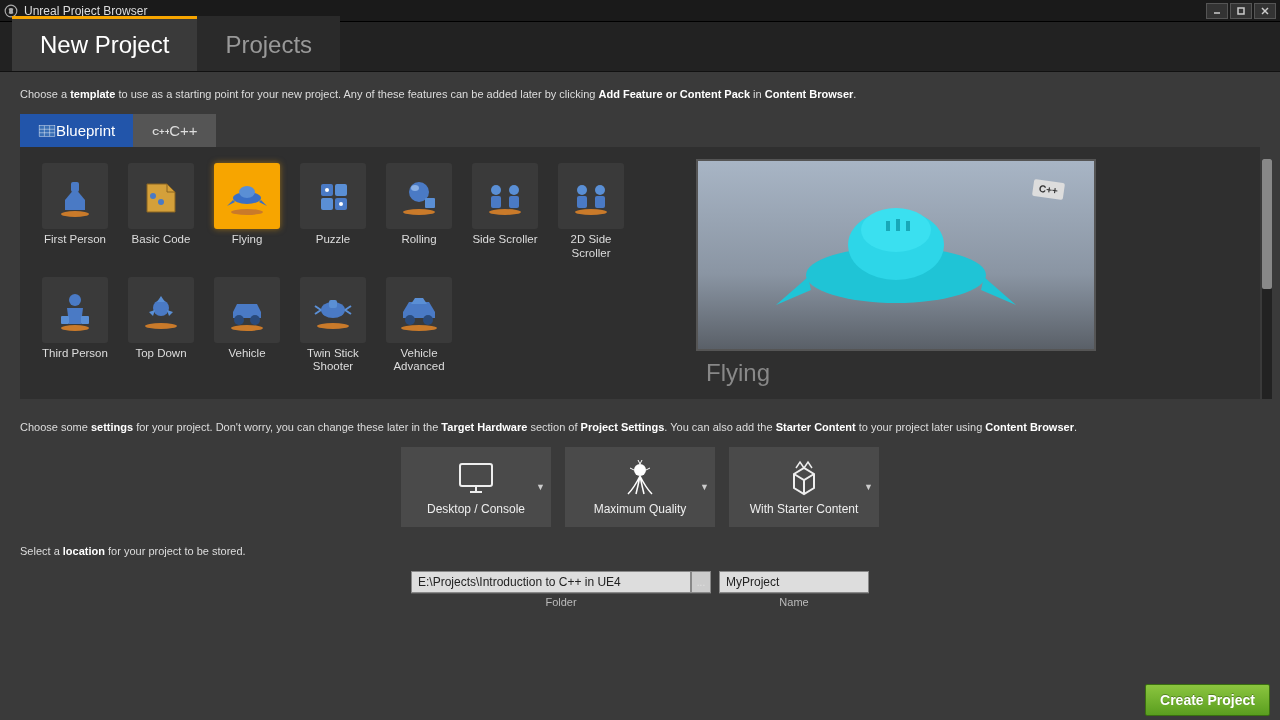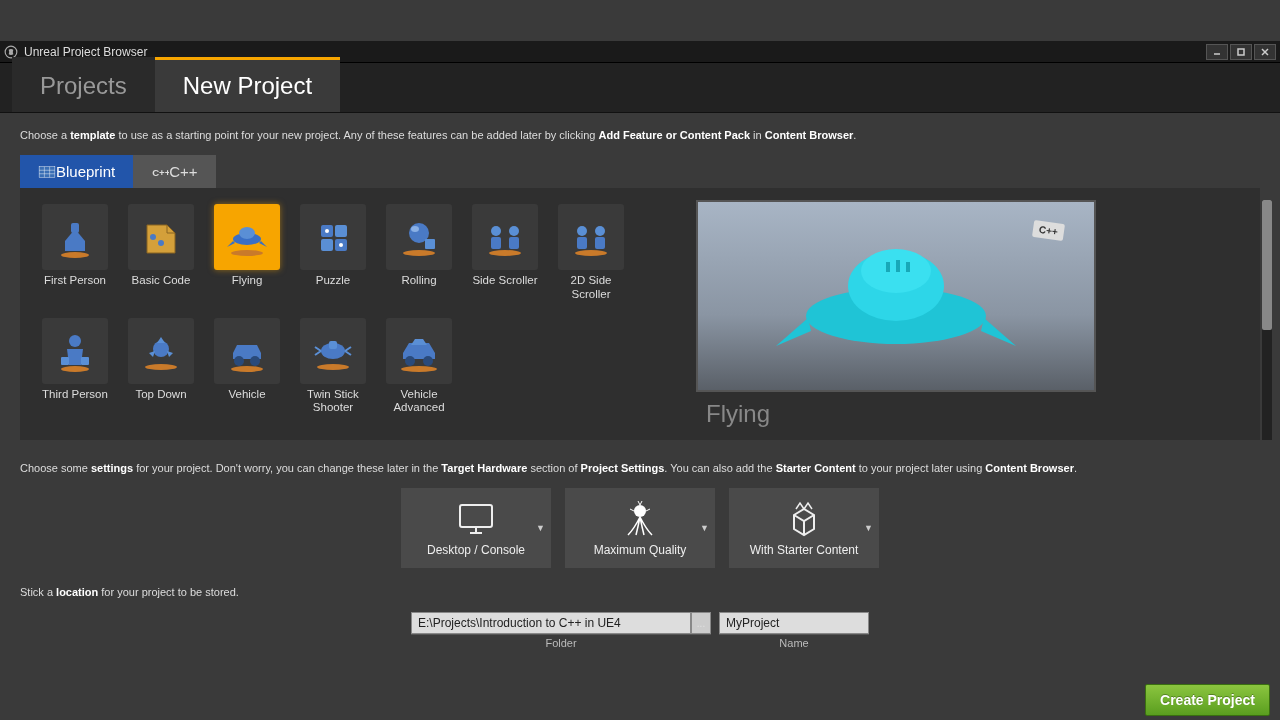--- a/index.html
+++ b/index.html
@@ -12,21 +12,20 @@
   overflow: hidden;
   font-size: 13px;
 }
 .titlebar {
   height: 22px;
   background: #1a1a1a;
   display: flex;
   align-items: center;
   padding: 0 4px;
   border-bottom: 1px solid #000;
-  margin-top: 41px;
 }
 .titlebar .logo {
   width: 14px; height: 14px;
   margin-right: 6px;
   color: #aaa;
 }
 .titlebar-title { font-size: 12px; color: #ddd; }
 .titlebar-buttons { margin-left: auto; display: flex; gap: 2px; }
 .titlebar-btn {
   width: 22px; height: 16px;
@@ -279,22 +278,22 @@
     <div class="titlebar-btn">
         <svg width="10" height="10" viewBox="0 0 10 10">
           <line x1="2" y1="2" x2="8" y2="8" stroke="currentColor" stroke-width="1.5"></line>
           <line x1="8" y1="2" x2="2" y2="8" stroke="currentColor" stroke-width="1.5"></line>
         </svg>
       </div>
   </div>
 </div>
 
 <div class="main-tabs">
+  <div class="main-tab active">New Project</div>
   <div class="main-tab">Projects</div>
-  <div class="main-tab active">New Project</div>
 </div>
 
 <div class="content">
   <p class="desc">
     <span>Choose a </span><b>template</b><span> to use as a starting point for your new project.  Any of these features can be added later by clicking </span><b>Add Feature or Content Pack</b><span> in </span><b>Content Browser</b><span>.</span>
   </p>
 
   <div class="sub-tabs">
     <div class="sub-tab active">
       <svg class="sub-tab-icon" viewBox="0 0 20 16">
@@ -506,21 +505,21 @@
           <path d="M22 10 L18 4 L14 10 M22 10 L26 4 L30 10" fill="none" stroke="currentColor" stroke-width="1.5"></path>
         </svg>
       <span class="setting-block-label">With Starter Content</span>
       <span class="setting-chevron">▼</span>
     </div>
   </div>
 </div>
 
 <div class="location-section">
   <p class="desc">
-    <span>Stick a </span><b>location</b><span> for your project to be stored.</span>
+    <span>Select a </span><b>location</b><span> for your project to be stored.</span>
   </p>
   <div class="location-row">
     <div class="folder-input-wrap">
       <div class="folder-input">
         <input type="text" value="E:\Projects\Introduction to C++ in UE4" style="">
         <div class="folder-browse">...</div>
       </div>
       <div class="underline"></div>
       <span class="field-label">Folder</span>
     </div>

